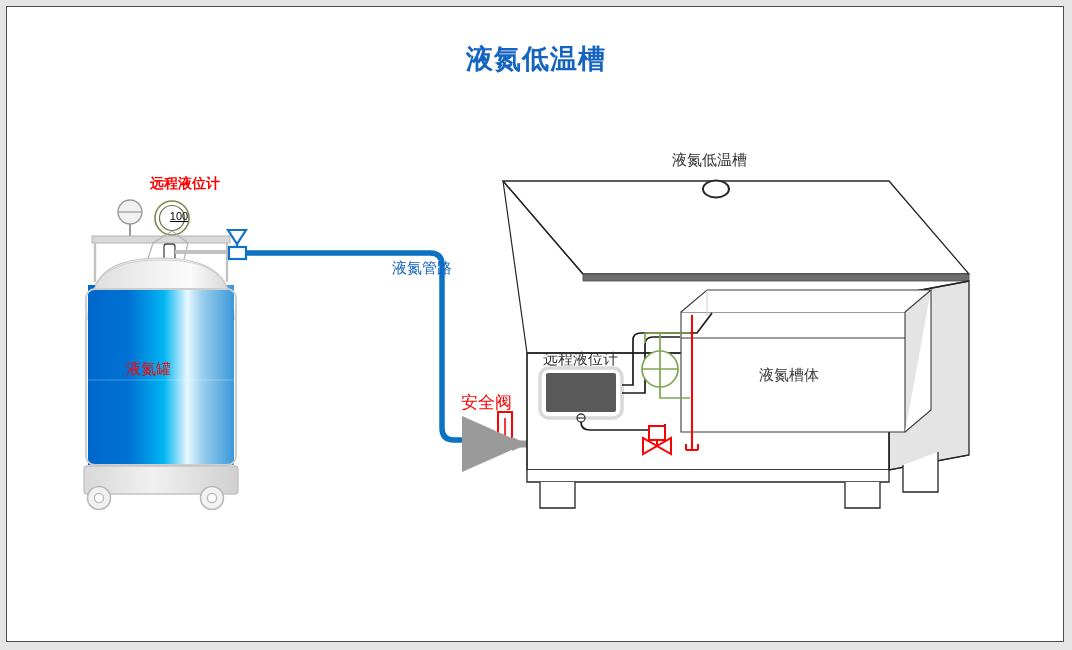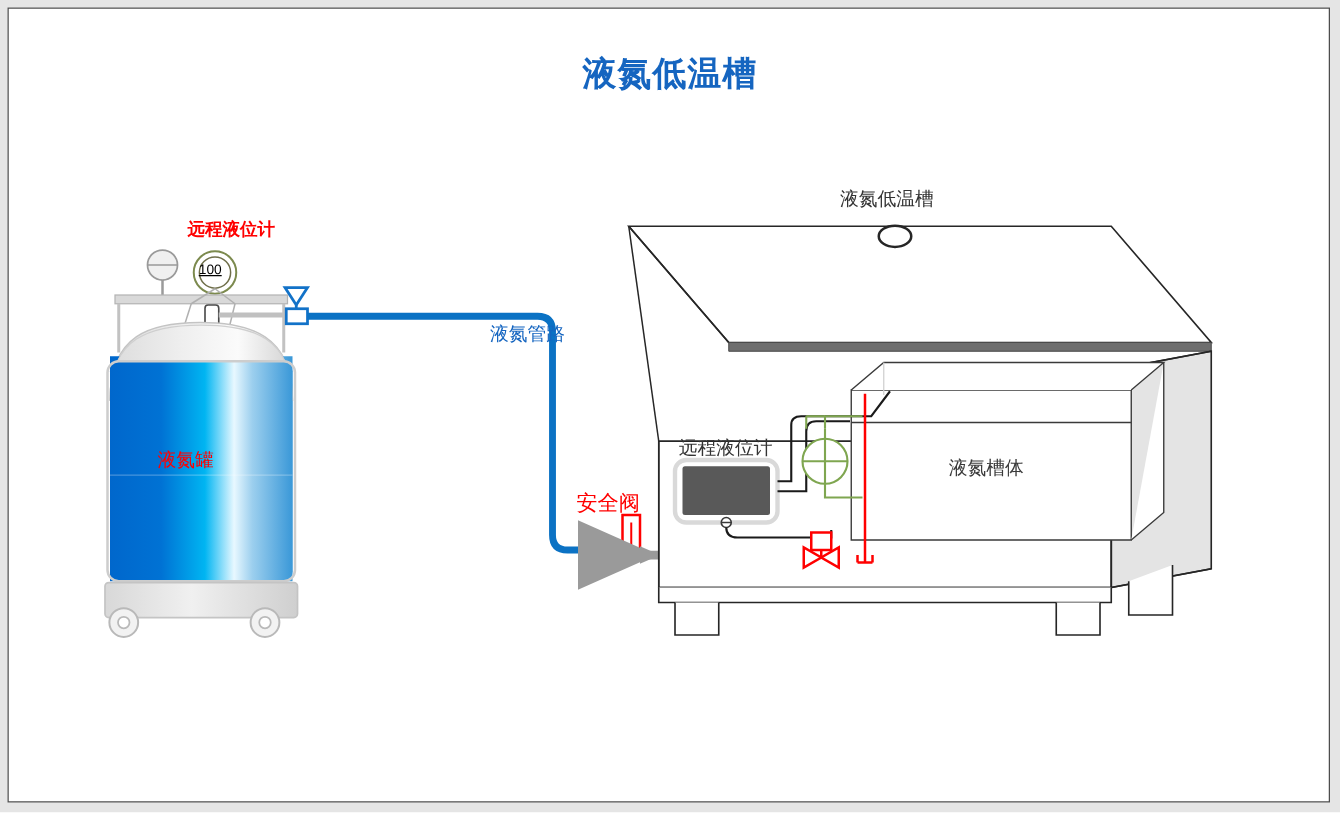--- a/index.html
+++ b/index.html
@@ -9,21 +9,21 @@
   svg.layer{position:absolute;left:0;top:0;width:1072px;height:650px;}
   .lbl{position:absolute;white-space:nowrap;line-height:1;}
   #title{left:0;top:46px;width:1072px;text-align:center;font-size:27px;font-weight:bold;color:#1565c0;letter-spacing:1px;}
   #lbl-level{left:150px;top:176px;font-size:14px;color:#ff0000;font-weight:bold;}
   #lbl-tank{left:126px;top:361px;font-size:15px;color:#ff0000;}
   #lbl-pipe{left:352px;top:260px;font-size:15px;color:#1565c0;margin-left:40px;}
   #lbl-safety{left:461px;top:394px;font-size:17px;color:#ff0000;}
   #lbl-mcs{left:543px;top:351px;font-size:15px;color:#333333;}
   #lbl-cryo{left:672px;top:152px;font-size:15px;color:#333333;}
   #lbl-body{left:759px;top:368px;font-size:15px;color:#3a3a3a;font-family:Liberation Serif, serif;}
-  #gauge-val{left:159px;top:211px;width:40px;font-size:11px;color:#000;text-decoration:underline;}
+  #gauge-val{left:159px;top:211px;width:40px;text-align:center;font-size:11px;color:#000;text-decoration:underline;}
 </style>
 </head>
 <body>
 
 <div id="stage">
   <div id="frame"></div>
 
   <svg class="layer" viewBox="0 0 1072 650">
     <defs>
       <linearGradient id="tankGrad" x1="0" y1="0" x2="1" y2="0">

